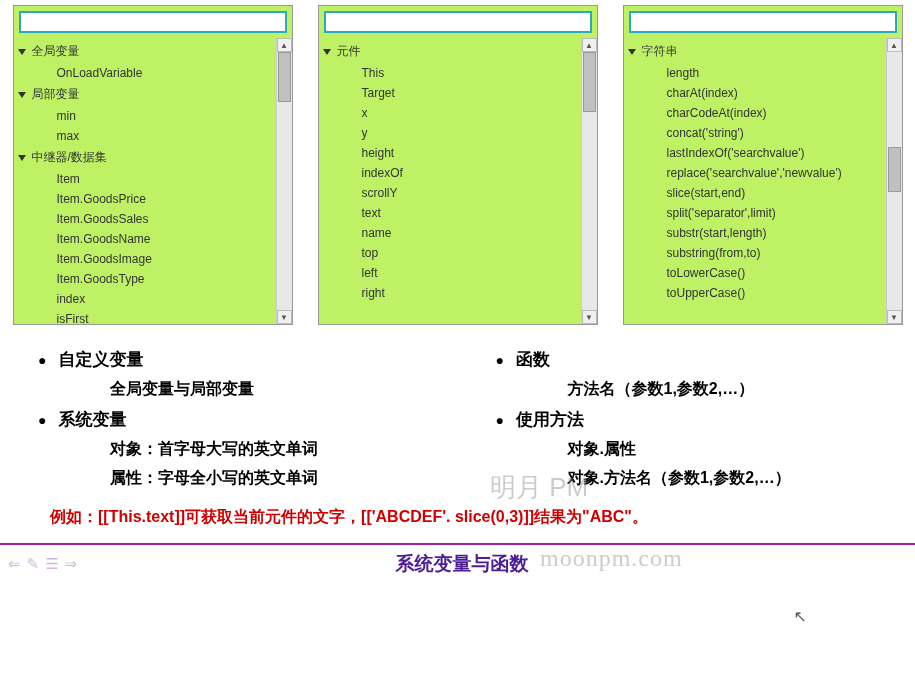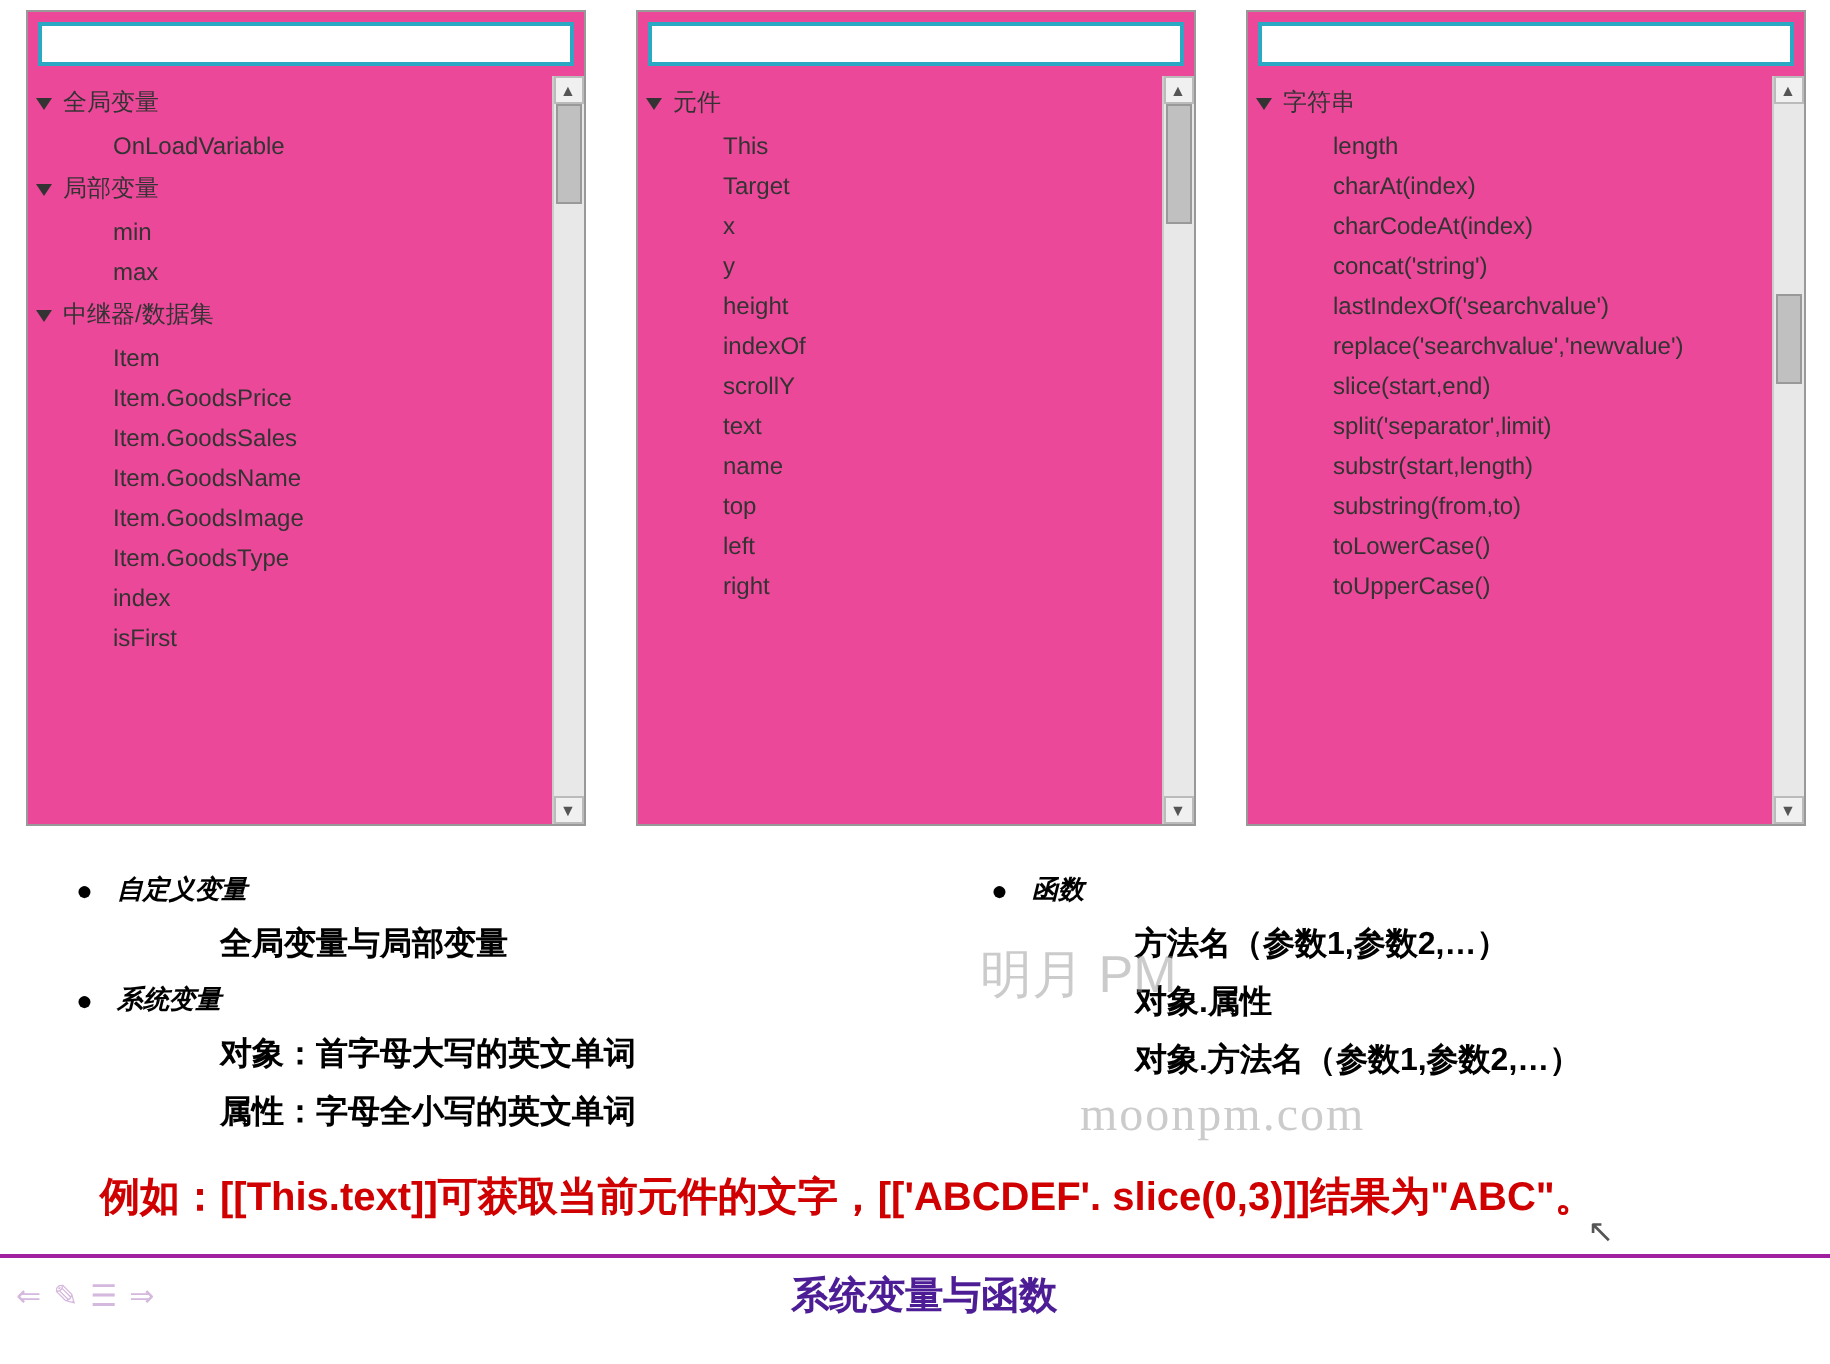--- a/index.html
+++ b/index.html
@@ -11,23 +11,23 @@
       position: relative;
     }
     .panels {
       display: flex;
       justify-content: space-around;
       padding: 5px 10px;
       gap: 20px;
     }
     .panel {
       width: 280px;
-      height: 408px;
+      height: 320px;
       border: 1px solid #999;
-      background: #ec4899;
+      background: #bef264;
       position: relative;
     }
     .panel-search {
       margin: 5px;
       height: 22px;
       border: 2px solid #2aa8c4;
       background: #fff;
       outline: none;
       width: calc(100% - 10px);
       padding: 0 5px;
@@ -96,40 +96,39 @@
       border: 1px solid #999;
     }
     .content {
       padding: 10px 20px 5px 20px;
       display: flex;
       gap: 40px;
     }
     .col { flex: 1; }
     .bullet-head {
       font-weight: bold;
-      font-size: 13px;
+      font-size: 17px;
       margin: 8px 0 8px 18px;
       display: flex;
       align-items: center;
-      font-style: italic;
     }
     .bullet-head::before {
       content: "●";
       margin-right: 12px;
       font-size: 14px;
     }
     .bullet-sub {
       font-weight: bold;
       font-size: 16px;
       margin: 8px 0 8px 90px;
     }
     .example {
       color: #d00000;
       font-weight: bold;
-      font-size: 20px;
+      font-size: 16px;
       padding: 5px 30px 10px 50px;
     }
     .watermark1 {
       position: absolute;
       top: 470px;
       left: 490px;
       font-size: 26px;
       color: #999;
       font-family: Liberation Sans, sans-serif;
       opacity: 0.5;
@@ -298,20 +297,21 @@
   <div class="col">
     <div class="bullet-head">自定义变量</div>
     <div class="bullet-sub">全局变量与局部变量</div>
     <div class="bullet-head">系统变量</div>
     <div class="bullet-sub">对象：首字母大写的英文单词</div>
     <div class="bullet-sub">属性：字母全小写的英文单词</div>
   </div>
   <div class="col">
     <div class="bullet-head">函数</div>
     <div class="bullet-sub">方法名（参数1,参数2,…）</div>
+    <div class="bullet-head">使用方法</div>
     <div class="bullet-sub">对象.属性</div>
     <div class="bullet-sub">对象.方法名（参数1,参数2,…）</div>
   </div>
 </div>
 
 <div class="example">例如：[[This.text]]可获取当前元件的文字，[['ABCDEF'. slice(0,3)]]结果为"ABC"。</div>
 
 <div class="watermark1">明月 PM</div>
 <div class="watermark2">moonpm.com</div>
 

